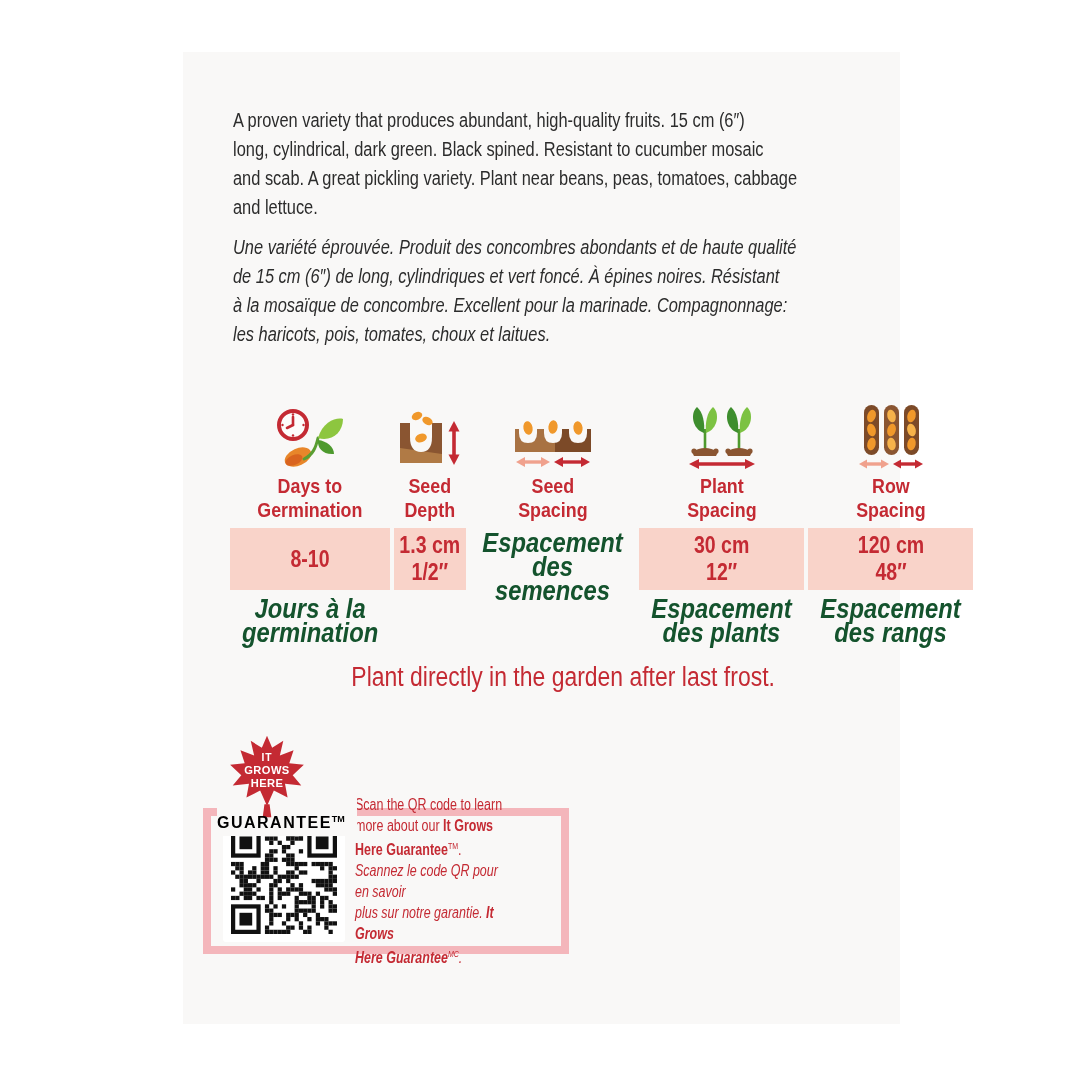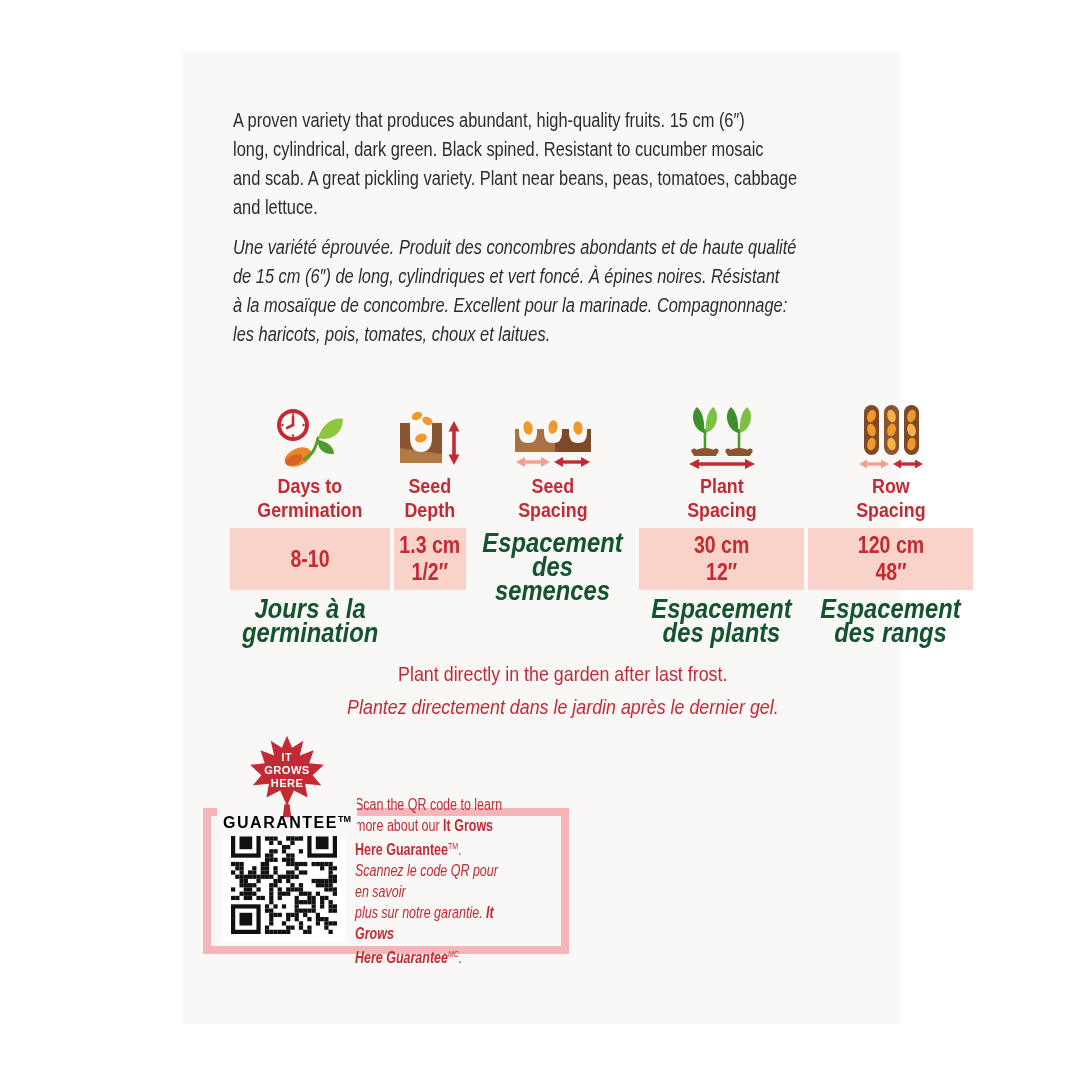--- a/index.html
+++ b/index.html
@@ -20,28 +20,28 @@
         font-size:21px;line-height:24px;}
   .spec-value{margin-top:4px;height:62px;background:#f9d3c9;color:#c42a33;
         font-weight:bold;font-size:23px;line-height:27px;
         display:flex;align-items:center;justify-content:center;}
   .spec-label-fr{margin-top:7px;color:#14532d;font-style:italic;font-weight:bold;
         font-size:28px;line-height:24px;}
   .cond{display:inline-block;transform:scaleX(0.85);transform-origin:center top;
         white-space:pre-line;}
   
   .direction{position:absolute;left:50px;width:660px;text-align:center;color:#c42a33;
-        font-size:21px;}
+        font-size:27px;}
   .direction-en{top:610px;}
   .direction-fr{top:643px;font-style:italic;}
   .nowrapc{display:inline-block;transform:scaleX(0.85);transform-origin:center top;
         white-space:nowrap;}
   
   .logo{position:absolute;left:34px;top:682px;width:140px;background:#f9f8f7;
-        z-index:3;display:flex;flex-direction:column;align-items:center;
+        z-index:3;display:flex;flex-direction:column;
         padding-bottom:4px;}
   .guarantee-label{color:#000000;font-weight:bold;font-size:16px;letter-spacing:1.5px;
         margin-top:-4px;white-space:nowrap;}
   .guarantee-label sup{font-size:9px;letter-spacing:0;}
   
   .qr-box{position:absolute;left:20px;top:756px;width:366px;height:146px;
         box-sizing:border-box;border:8px solid #f4b6bb;
         display:flex;align-items:center;gap:10px;padding:4px 4px 4px 12px;}
   .qr-tile{width:122px;height:122px;background:#ffffff;border-radius:3px;
         display:flex;align-items:center;justify-content:center;flex-shrink:0;}
@@ -205,23 +205,20 @@
           <span class="cond">120 cm
 48″</span>
         </div>
       <div class="spec-label-fr"><span class="cond">Espacement
 des rangs</span></div>
     </div>
   </div>
 
   <div class="direction direction-en">
     <span class="nowrapc">Plant directly in the garden after last frost.</span>
-  </div>
-  <div class="direction direction-fr">
-    <span class="nowrapc">Plantez directement dans le jardin après le dernier gel.</span>
   </div>
 
   <div class="logo">
     <svg width="100" height="84" viewBox="0 0 100 98">
       <path fill="#c42a33" d="M50 2 L56 16 L69 8 L65 25 L81 19 L76 34 L93 36 L80 48 L90 60 L71 58 L74 74 L58 66 L50 84 L42 66 L26 74 L29 58 L10 60 L20 48 L7 36 L24 34 L19 19 L35 25 L31 8 L44 16 Z"></path>
       <path fill="#c42a33" d="M47 82 L53 82 L55 97 L45 97 Z"></path>
       <text x="50" y="31" text-anchor="middle" fill="#ffffff" font-size="12" font-weight="bold" letter-spacing="1">IT</text>
       <text x="50" y="47" text-anchor="middle" fill="#ffffff" font-size="13" font-weight="bold" letter-spacing="0.5">GROWS</text>
       <text x="50" y="62" text-anchor="middle" fill="#ffffff" font-size="13" font-weight="bold" letter-spacing="0.5">HERE</text>
     </svg>

